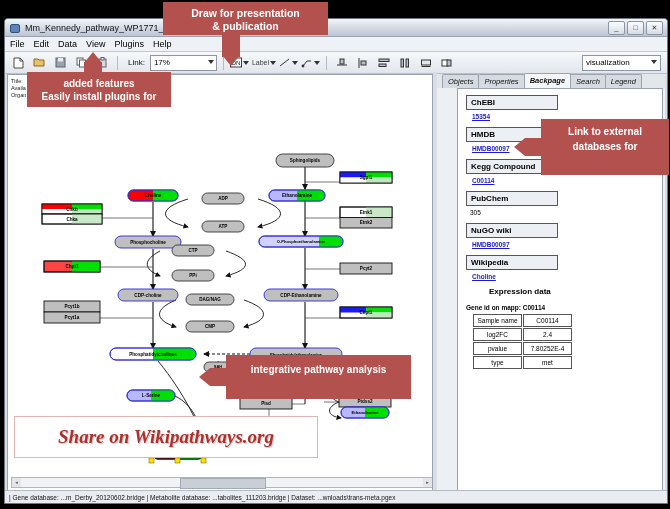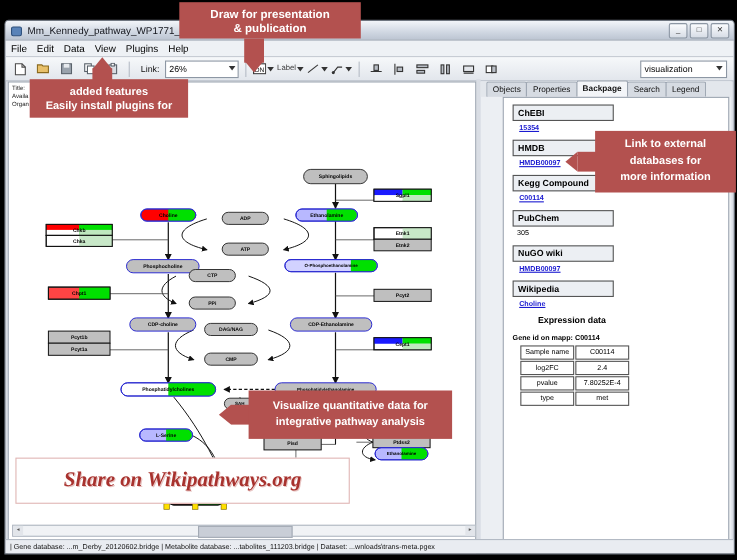--- a/index.html
+++ b/index.html
@@ -54,21 +54,21 @@
   
   .meta{position:absolute;left:3px;top:3px;font-size:5.5px;line-height:7px;color:#222;}
 
   
   svg.pw{position:absolute;left:0;top:0;}
   .nodelbl{font-family:"Liberation Sans",sans-serif;font-size:4.6px;fill:#000;
            text-anchor:middle;dominant-baseline:middle;font-weight:bold;}
   .nodelbl.sm{font-size:4.1px;}
 
   
-  .tabrow{display:flex;height:14px;align-items:flex-end;padding-left:5px;background:#e3e7ec;}
+  .tabrow{display:flex;height:14px;align-items:flex-end;padding-left:5px;background:#e3e7ec;font-style:italic;}
   .tab{font-size:7.5px;padding:2px 5px 2px 5px;border:1px solid #9aa3af;border-bottom:none;
        background:#d6dbe2;color:#111;margin-right:-1px;border-radius:2px 2px 0 0;}
   .tab.active{background:#f3f5f8;font-weight:bold;padding-bottom:3px;}
   .panel{flex:1;margin:0 2px 2px 20px;background:#fff;border:1px solid #9aa3af;
          padding:6px 0 0 8px;overflow:hidden;position:relative;}
   .dbbox{width:92px;border:1px solid #555;background:#eceff3;font-size:8px;font-weight:bold;
          color:#000;padding:2px 4px;margin-bottom:3px;box-sizing:border-box;}
   .dblink{font-size:6.5px;color:#1a1ad0;text-decoration:underline;font-weight:bold;
           margin:0 0 7px 6px;}
   .dbplain{font-size:6.5px;color:#000;margin:0 0 7px 4px;}
@@ -157,21 +157,21 @@
       </div>
       <div class="tb-btn">
         <svg width="11" height="11" viewBox="0 0 11 11">
             <rect x="2" y="2" width="7" height="8" fill="#d8dce2" stroke="#5a626b"></rect>
             <rect x="4" y="0.5" width="3" height="2.5" fill="#fff" stroke="#5a626b"></rect>
           </svg>
       </div>
       <div class="tb-sep"></div>
       <div class="zoom-lab">Link:</div>
       <div class="zoom-combo">
-        <span>26%</span>
+        <span>17%</span>
         <i class="arw"></i>
       </div>
       <div class="tb-sep"></div>
       <div class="mini-combo">
         <svg width="12" height="11" viewBox="0 0 12 11">
             <rect x="0.5" y="1" width="11" height="9" fill="#fff" stroke="#3a3a3a"></rect>
             <text x="6" y="8" font-size="6" text-anchor="middle" fill="#111" font-family="Liberation Sans">DN</text>
           </svg>
         <i class="arw"></i>
       </div>
@@ -585,27 +585,25 @@
   <div class="callout" style="left:27px;top:72px;width:144px;height:35px;font-size:10px;">
     <div>added features</div>
     <div>Easily install plugins for</div>
   </div>
   <div class="arrow-stem" style="left:84px;top:62px;width:18px;height:14px;"></div>
   <div class="arrow-u" style="left:84px;top:52px;"></div>
 
   <div class="callout" style="left:541px;top:119px;width:128px;height:56px;font-size:10px;line-height:15px;text-align:center;">
     <div>Link  to external</div>
     <div>databases  for</div>
-    <div>more information</div>
   </div>
   <div class="arrow-stem" style="left:525px;top:138px;width:18px;height:18px;"></div>
   <div class="arrow-l" style="left:514px;top:138px;"></div>
 
   <div class="callout" style="left:226px;top:355px;width:185px;height:44px;font-size:10px;line-height:14px;padding-top:8px;">
-    <div>Visualize quantitative data  for</div>
     <div>integrative pathway analysis</div>
   </div>
   <div class="arrow-stem" style="left:210px;top:368px;width:18px;height:18px;"></div>
   <div class="arrow-l" style="left:199px;top:368px;"></div>
 
   <div class="wpbox">
     <span>Share on Wikipathways.org</span>
   </div>
 
 </div>

